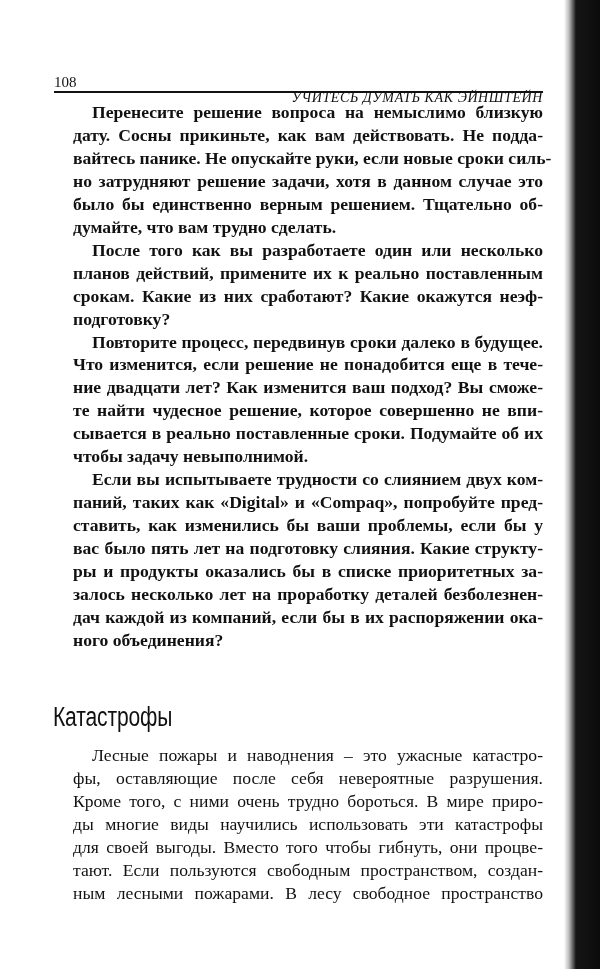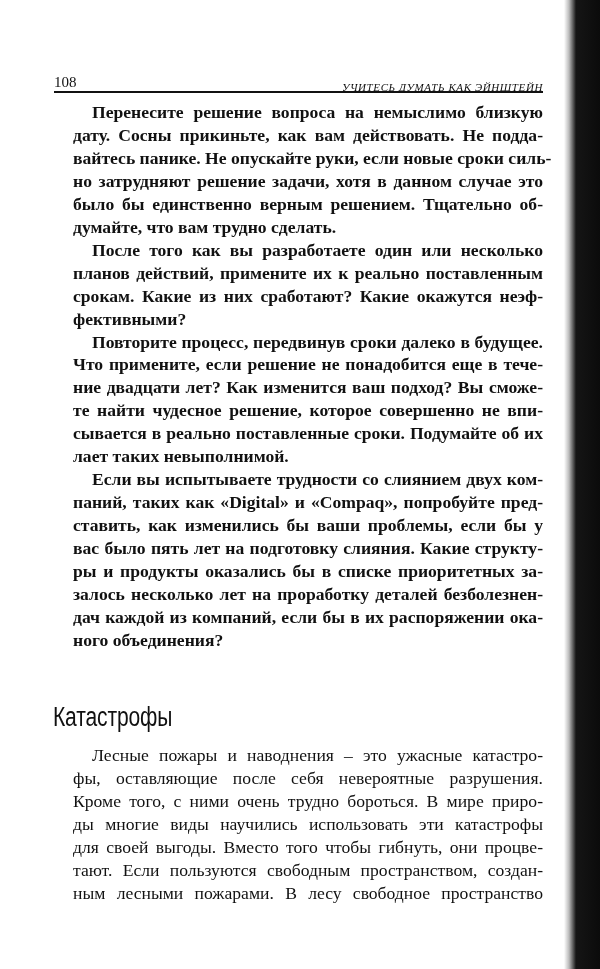--- a/index.html
+++ b/index.html
@@ -42,22 +42,22 @@
   .page-number {
     position: absolute;
     left: 0;
     top: 0;
     font-size: 15px;
     line-height: 16px;
   }
   .book-title {
     position: absolute;
     right: 0;
-    top: 5px;
-    font-size: 11px;
+    top: 16px;
+    font-size: 14px;
     line-height: 16px;
     font-style: italic;
     letter-spacing: 0.6px;
     text-transform: uppercase;
   }
   .body-block {
     position: absolute;
     left: 54px;
     width: 489px;
     font-size: 17.6px;
@@ -112,29 +112,29 @@
       <span class="line">дату. Сосны прикиньте, как вам действовать. Не подда-</span>
       <span class="line">вайтесь панике. Не опускайте руки, если новые сроки силь-</span>
       <span class="line">но затрудняют решение задачи, хотя в данном случае это</span>
       <span class="line">было бы единственно верным решением. Тщательно об-</span>
       <span class="line last">думайте, что вам трудно сделать.</span>
     </p>
     <p>
       <span class="line indent">После того как вы разработаете один или несколько</span>
       <span class="line">планов действий, примените их к реально поставленным</span>
       <span class="line">срокам. Какие из них сработают? Какие окажутся неэф-</span>
-      <span class="line last">фективными?</span>
+      <span class="line last">подготовку?</span>
     </p>
     <p>
       <span class="line indent">Повторите процесс, передвинув сроки далеко в будущее.</span>
-      <span class="line">Что примените, если решение не понадобится еще в тече-</span>
+      <span class="line">Что изменится, если решение не понадобится еще в тече-</span>
       <span class="line">ние двадцати лет? Как изменится ваш подход? Вы сможе-</span>
       <span class="line">те найти чудесное решение, которое совершенно не впи-</span>
       <span class="line">сывается в реально поставленные сроки. Подумайте об их</span>
-      <span class="line last">лает таких невыполнимой.</span>
+      <span class="line last">чтобы задачу невыполнимой.</span>
     </p>
     <p>
       <span class="line indent">Если вы испытываете трудности со слиянием двух ком-</span>
       <span class="line">паний, таких как «Digital» и «Compaq», попробуйте пред-</span>
       <span class="line">ставить, как изменились бы ваши проблемы, если бы у</span>
       <span class="line">вас было пять лет на подготовку слияния. Какие структу-</span>
       <span class="line">ры и продукты оказались бы в списке приоритетных за-</span>
       <span class="line">залось несколько лет на проработку деталей безболезнен-</span>
       <span class="line">дач каждой из компаний, если бы в их распоряжении ока-</span>
       <span class="line last">ного объединения?</span>

